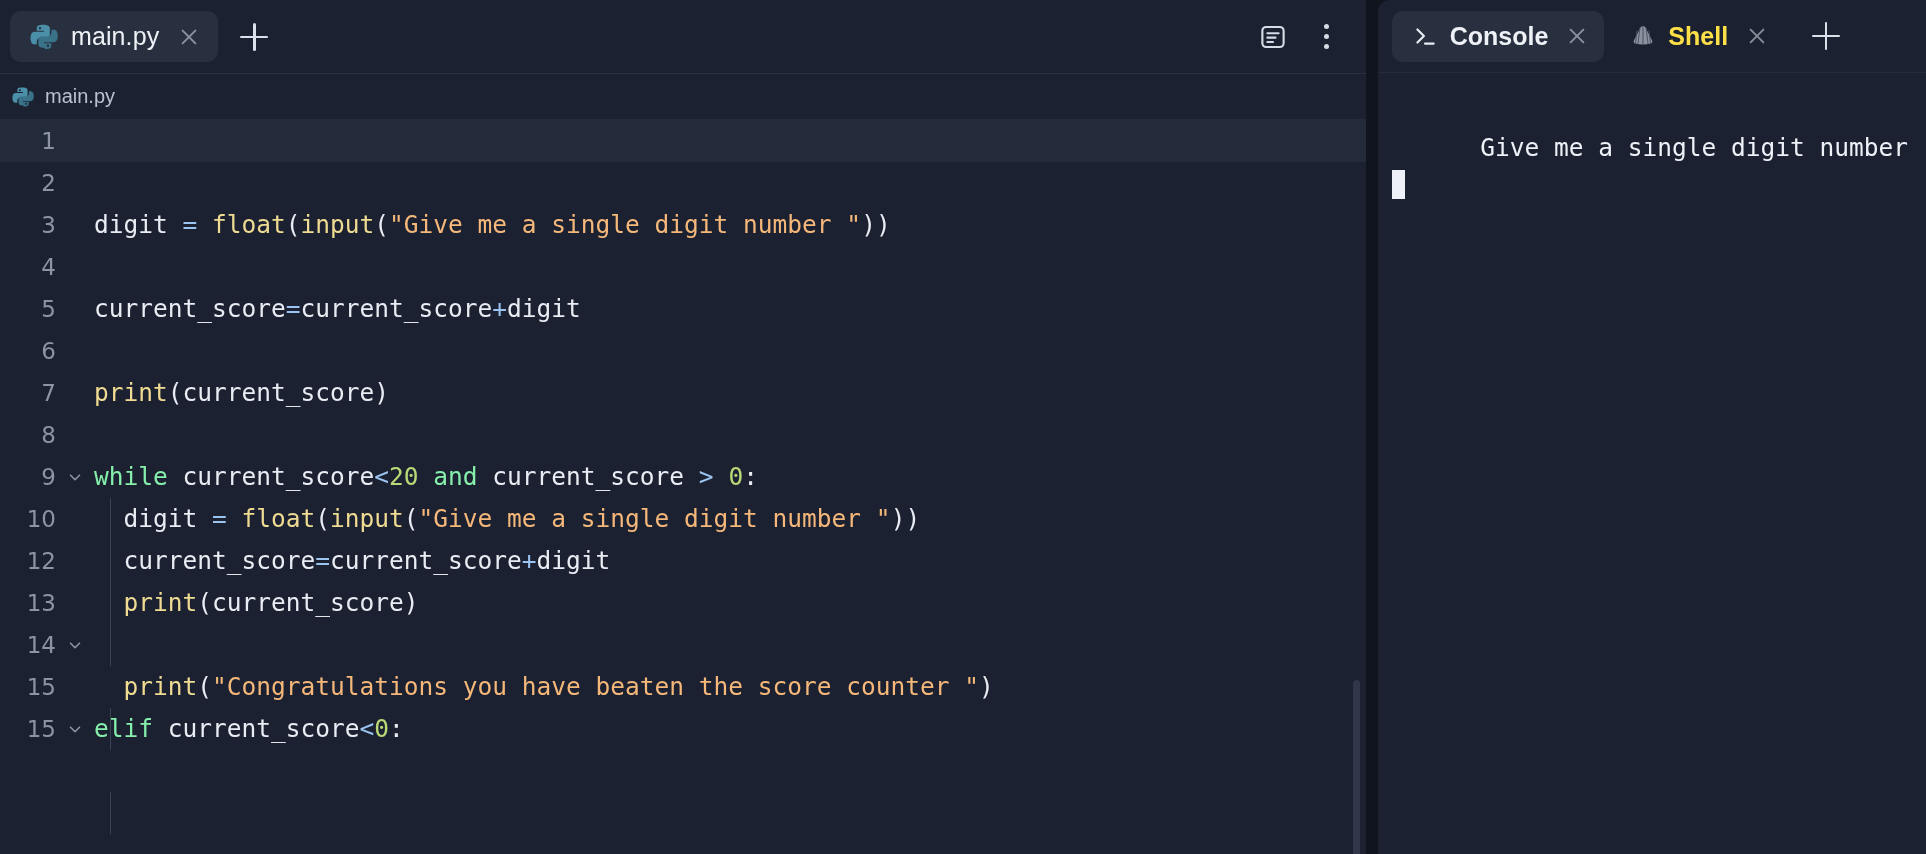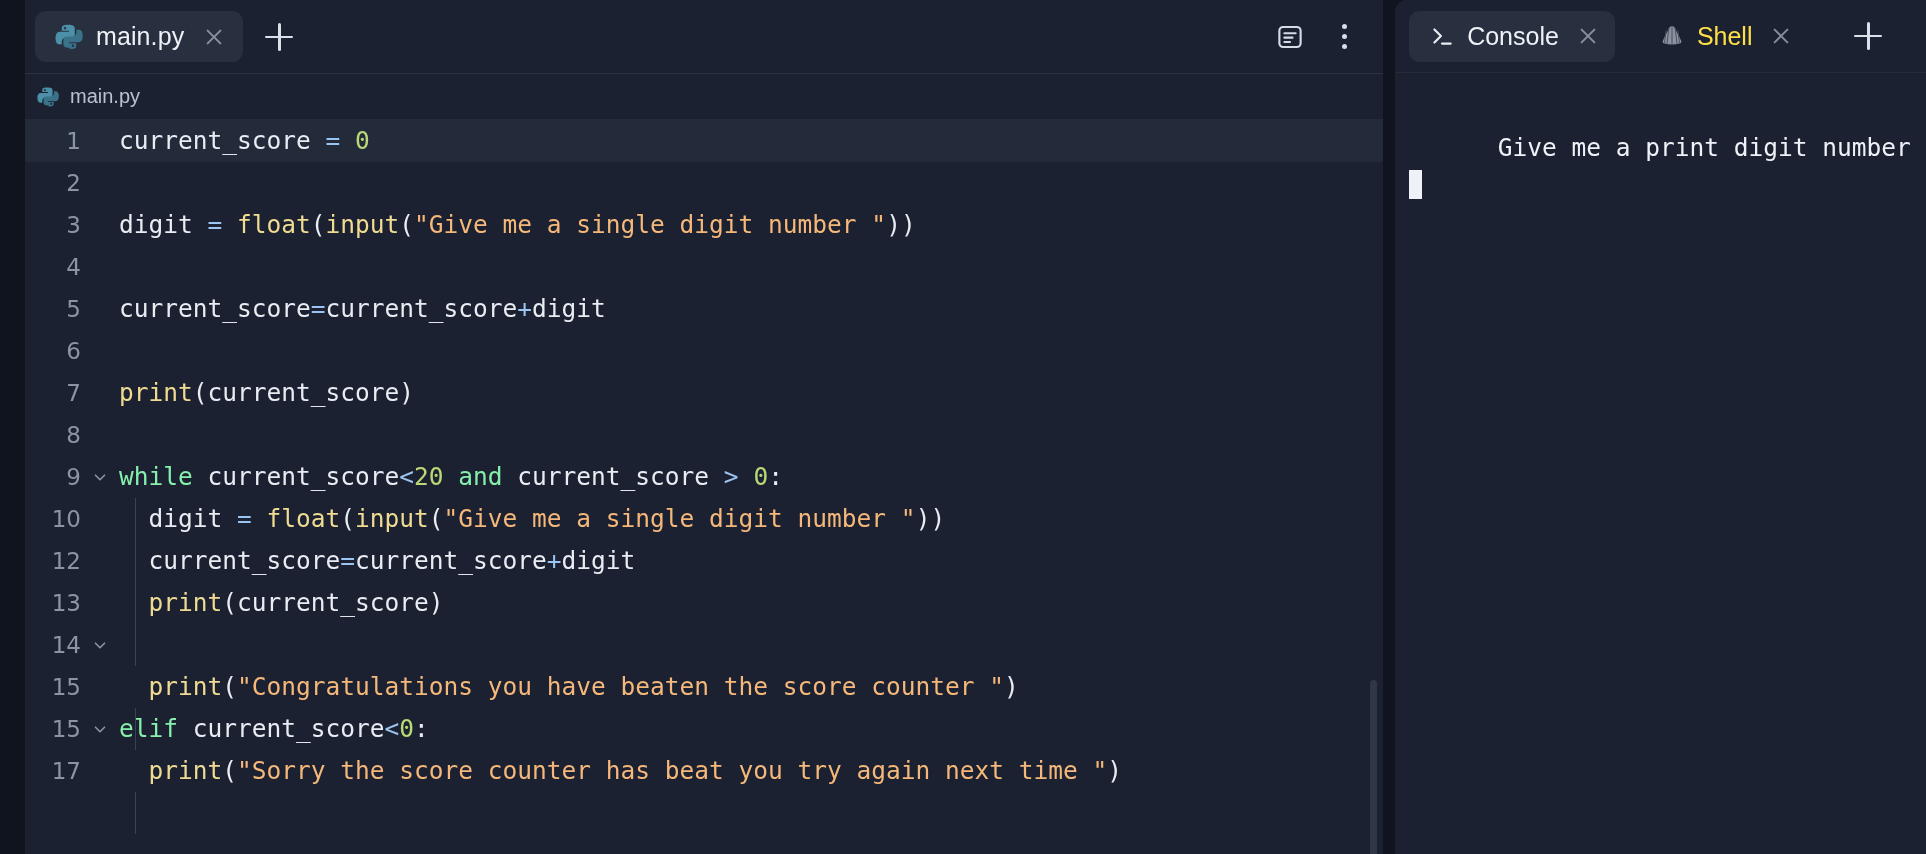--- a/index.html
+++ b/index.html
@@ -11,21 +11,20 @@
     background: #0f141f;
     font-family: "Liberation Sans", sans-serif;
     -webkit-font-smoothing: antialiased;
   }
 
   .app {
     width: 1926px;
     height: 854px;
     display: flex;
     background: #0f141f;
-    padding-left: 25px;
   }
 
   
   .editor-pane {
     width: 1390px;
     height: 854px;
     display: flex;
     flex-direction: column;
     background: #1b2130;
     position: relative;
@@ -217,23 +216,24 @@
     background: #1b2130;
     border-top-left-radius: 12px;
     overflow: hidden;
   }
   .console-tabbar {
     height: 73px;
     min-height: 73px;
     display: flex;
     align-items: center;
     padding-left: 14px;
-    gap: 24px;
+    gap: 6px;
     background: #1b2130;
     border-bottom: 1px solid #242b39;
+    font-weight: bold;
   }
   .ctab {
     display: flex;
     align-items: center;
     gap: 12px;
     height: 51px;
     padding: 0 16px 0 20px;
     border-radius: 11px;
     cursor: pointer;
   }
@@ -306,42 +306,41 @@
     <div class="breadcrumb">
       <svg class="bc-py" viewBox="0 0 24 24">
         <path d="M11.9 1.6c-1.6 0-3 .14-4.1.4-1.6.37-2 1.1-2 2.6v2h6.2v.9H4.1c-1.5 0-2.9.9-3.3 2.7-.5 2-.5 3.3 0 5.4.4 1.6 1.3 2.7 2.9 2.7h2.1v-2.4c0-1.8 1.5-3.4 3.4-3.4h5.2c1.5 0 2.6-1.2 2.6-2.7V4.6c0-1.4-1.2-2.5-2.6-2.7-1-.2-2-.3-3-.3h-.5zM8.6 3.5c.6 0 1 .5 1 1.1s-.4 1-1 1-1-.4-1-1 .4-1.1 1-1.1z" fill="#4b8fa8"></path>
         <path d="M12.1 22.4c1.6 0 3-.14 4.1-.4 1.6-.37 2-1.1 2-2.6v-2h-6.2v-.9h8.1c1.5 0 2.9-.9 3.3-2.7.5-2 .5-3.3 0-5.4-.4-1.6-1.3-2.7-2.9-2.7h-2.1v2.4c0 1.8-1.5 3.4-3.4 3.4H9.8c-1.5 0-2.6 1.2-2.6 2.7v4.2c0 1.4 1.2 2.5 2.6 2.7 1 .2 2 .3 3 .3h.3zm3.3-1.9c-.6 0-1-.5-1-1.1s.4-1 1-1 1 .4 1 1-.4 1.1-1 1.1z" fill="#3a7389"></path>
       </svg>
       <span class="bc-label">main.py</span>
     </div>
 
     <div class="code-area">
       <div class="code-rows" id="code-rows">
-          <div class="row active"><div class="lineno">1</div><div class="fold"></div><div class="code-text"><span class="t-plain">current_score </span><span class="t-op">=</span><span class="t-plain"> </span><span class="t-num">0</span></div></div>
+          <div class="row active"><div class="lineno">1</div><div class="fold"></div></div>
           <div class="row"><div class="lineno">2</div><div class="fold"></div><div class="code-text"></div></div>
           <div class="row"><div class="lineno">3</div><div class="fold"></div><div class="code-text"><span class="t-plain">digit </span><span class="t-op">=</span><span class="t-plain"> </span><span class="t-fn">float</span><span class="t-punct">(</span><span class="t-fn">input</span><span class="t-punct">(</span><span class="t-str">"Give me a single digit number "</span><span class="t-punct">))</span></div></div>
           <div class="row"><div class="lineno">4</div><div class="fold"></div><div class="code-text"></div></div>
           <div class="row"><div class="lineno">5</div><div class="fold"></div><div class="code-text"><span class="t-plain">current_score</span><span class="t-op">=</span><span class="t-plain">current_score</span><span class="t-op">+</span><span class="t-plain">digit</span></div></div>
           <div class="row"><div class="lineno">6</div><div class="fold"></div><div class="code-text"></div></div>
           <div class="row"><div class="lineno">7</div><div class="fold"></div><div class="code-text"><span class="t-fn">print</span><span class="t-punct">(current_score)</span></div></div>
           <div class="row"><div class="lineno">8</div><div class="fold"></div><div class="code-text"></div></div>
           <div class="row"><div class="lineno">9</div><div class="fold"><svg width="18" height="18" viewBox="0 0 20 20" fill="none" stroke="#8c94a3" stroke-width="1.8" stroke-linecap="round" stroke-linejoin="round">
                 <polyline points="5,8 10,13 15,8"></polyline>
               </svg></div><div class="code-text"><span class="t-kw">while</span><span class="t-plain"> current_score</span><span class="t-op">&lt;</span><span class="t-num">20</span><span class="t-plain"> </span><span class="t-kw">and</span><span class="t-plain"> current_score </span><span class="t-op">&gt;</span><span class="t-plain"> </span><span class="t-num">0</span><span class="t-punct">:</span></div></div>
           <div class="row"><div class="lineno">10</div><div class="fold"></div><div class="code-text"><span class="t-plain">  digit </span><span class="t-op">=</span><span class="t-plain"> </span><span class="t-fn">float</span><span class="t-punct">(</span><span class="t-fn">input</span><span class="t-punct">(</span><span class="t-str">"Give me a single digit number "</span><span class="t-punct">))</span></div></div>
           <div class="row"><div class="lineno">12</div><div class="fold"></div><div class="code-text"><span class="t-plain">  current_score</span><span class="t-op">=</span><span class="t-plain">current_score</span><span class="t-op">+</span><span class="t-plain">digit</span></div></div>
           <div class="row"><div class="lineno">13</div><div class="fold"></div><div class="code-text"><span class="t-plain">  </span><span class="t-fn">print</span><span class="t-punct">(current_score)</span></div></div>
           <div class="row"><div class="lineno">14</div><div class="fold"><svg width="18" height="18" viewBox="0 0 20 20" fill="none" stroke="#8c94a3" stroke-width="1.8" stroke-linecap="round" stroke-linejoin="round">
                 <polyline points="5,8 10,13 15,8"></polyline>
               </svg></div></div>
           <div class="row"><div class="lineno">15</div><div class="fold"></div><div class="code-text"><span class="t-plain">  </span><span class="t-fn">print</span><span class="t-punct">(</span><span class="t-str">"Congratulations you have beaten the score counter "</span><span class="t-punct">)</span></div></div>
           <div class="row"><div class="lineno">15</div><div class="fold"><svg width="18" height="18" viewBox="0 0 20 20" fill="none" stroke="#8c94a3" stroke-width="1.8" stroke-linecap="round" stroke-linejoin="round">
                 <polyline points="5,8 10,13 15,8"></polyline>
               </svg></div><div class="code-text"><span class="t-kw">elif</span><span class="t-plain"> current_score</span><span class="t-op">&lt;</span><span class="t-num">0</span><span class="t-punct">:</span></div></div>
-          <div class="row"><div class="lineno">17</div><div class="fold"></div><div class="code-text"><span class="t-plain">  </span><span class="t-fn">print</span><span class="t-punct">(</span><span class="t-str">"Sorry the score counter has beat you try again next time "</span><span class="t-punct">)</span></div></div>
           <div class="indent-guide" style="top: 378px; height: 168px;"></div>
           <div class="indent-guide" style="top: 588px; height: 42px;"></div>
           <div class="indent-guide" style="top: 672px; height: 42px;"></div>
         </div>
       <div class="v-scrollbar"></div>
     </div>
   </div>
 
   <div class="divider"></div>
 
@@ -363,17 +362,17 @@
               <path d="M12 3c-.8 0-1.5.3-2.1.8L3.6 16.1c-.6 1.2.1 2.6 1.4 2.9 2.3.6 4.6.9 7 .9s4.7-.3 7-.9c1.3-.3 2-1.7 1.4-2.9L14.1 3.8A3 3 0 0 0 12 3z" fill="#8b929f"></path>
               <path d="M12 3.6v16.3M9.2 4.4 7.3 19.4M6.6 6.8 5 18.6M14.8 4.4l1.9 15M17.4 6.8 19 18.6" stroke="#4a5160" stroke-width=".9" fill="none"></path>
             </svg>
           </span>
           <span class="ctab-label">Shell</span>
           <span class="tab-close"></span>
         </div>
         <div class="newtab-btn"></div>
       </div>
     <div class="console-body">
-      <span class="console-line">Give me a print digit number </span><span class="caret"></span>
+      <span class="console-line">Give me a single digit number </span><span class="caret"></span>
     </div>
   </div>
 
 </div>
 
 </body></html>

